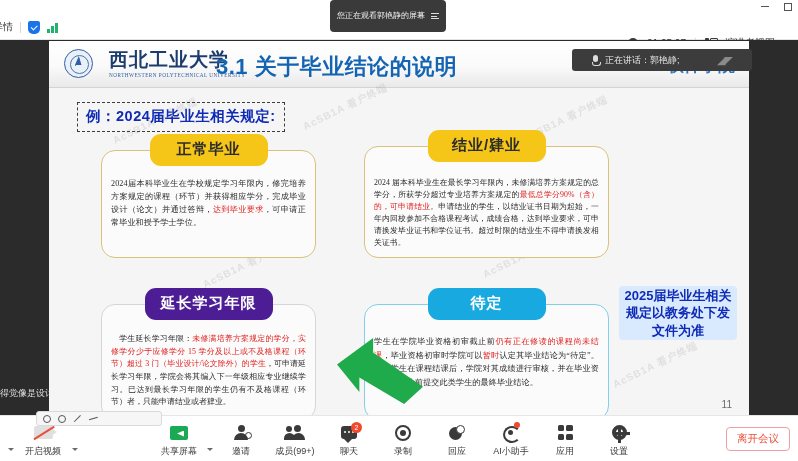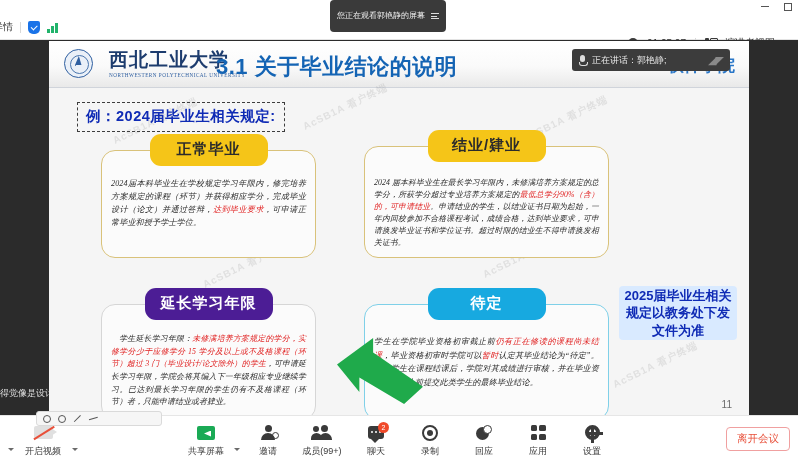--- a/index.html
+++ b/index.html
@@ -174,21 +174,21 @@
     white-space: nowrap;
   }
   .t-yellow { background: #f5c518; color: #2b2b2b; }
   .t-dark   { background: #4c1d95; color: #ffffff; }
   .t-blue   { background: #17a9e0; color: #ffffff; }
 
   .card-text {
     position: absolute; left: 9px; right: 9px; top: 26px;
     font-family: "Liberation Serif", serif;
     font-size: 8.1px; line-height: 1.62; color: #2a2a2a;
-    text-align: justify; letter-spacing: 0.1px; font-style: italic;
+    text-align: justify; letter-spacing: 0.1px;
   }
   .card.c-jieye .card-text   { top: 30px; font-size: 7.8px; line-height: 1.55; }
   .card.c-extend .card-text  { top: 28px; font-size: 7.9px; line-height: 1.6; }
   .card.c-pending .card-text { top: 30px; font-size: 8.1px; line-height: 1.68; }
   .hl { color: #e02020; }
 
   
   .arrow-green {
     position: absolute; width: 0; height: 0;
   }
@@ -218,23 +218,23 @@
 
   
   .wm {
     position: absolute; color: rgba(120,120,120,0.16);
     font-size: 10px; font-weight: bold; transform: rotate(-26deg);
     pointer-events: none; white-space: nowrap; letter-spacing: 1px;
   }
 
   
   .speaking-pill {
-    position: absolute; left: 572px; top: 9px; width: 158px; height: 22px;
+    position: absolute; left: 572px; top: 9px; width: 180px; height: 22px;
     background: #3c3c3c; border-radius: 3px;
-    display: flex; align-items: center; gap: 6px; padding: 0 7px;
+    display: flex; align-items: center; gap: 6px; padding: 0 20px;
     z-index: 20;
   }
   .mic-ico { width: 7px; height: 11px; position: relative; }
   .mic-ico::before {
     content:""; position:absolute; left:1px; top:0; width:5px; height:7px;
     background:#ddd; border-radius:2.5px;
   }
   .mic-ico::after {
     content:""; position:absolute; left:0.4px; top:7px; width:6.2px; height:3.6px;
     border:1px solid #ddd; border-top:none; border-radius: 0 0 3px 3px;
@@ -584,20 +584,27 @@
         <span class="bb-lbl">录制</span>
       </div>
 
       <div class="bb-item">
         <span class="bb-ico">
             <span class="ic-react"></span>
           </span>
         <span class="bb-lbl">回应</span>
       </div>
 
+      <div class="bb-item">
+        <span class="bb-ico">
+          <span class="ic-ai"></span>
+          <span style="position:absolute;right:-1px;top:-1px;width:6px;height:6px;border-radius:50%;background:#f04a2a;"></span>
+        </span>
+        <span class="bb-lbl">AI小助手</span>
+      </div>
 
       <div class="bb-item">
         <span class="bb-ico">
             <span class="ic-apps">
               <i></i>
               <i></i>
               <i></i>
               <i></i>
             </span>
           </span>

